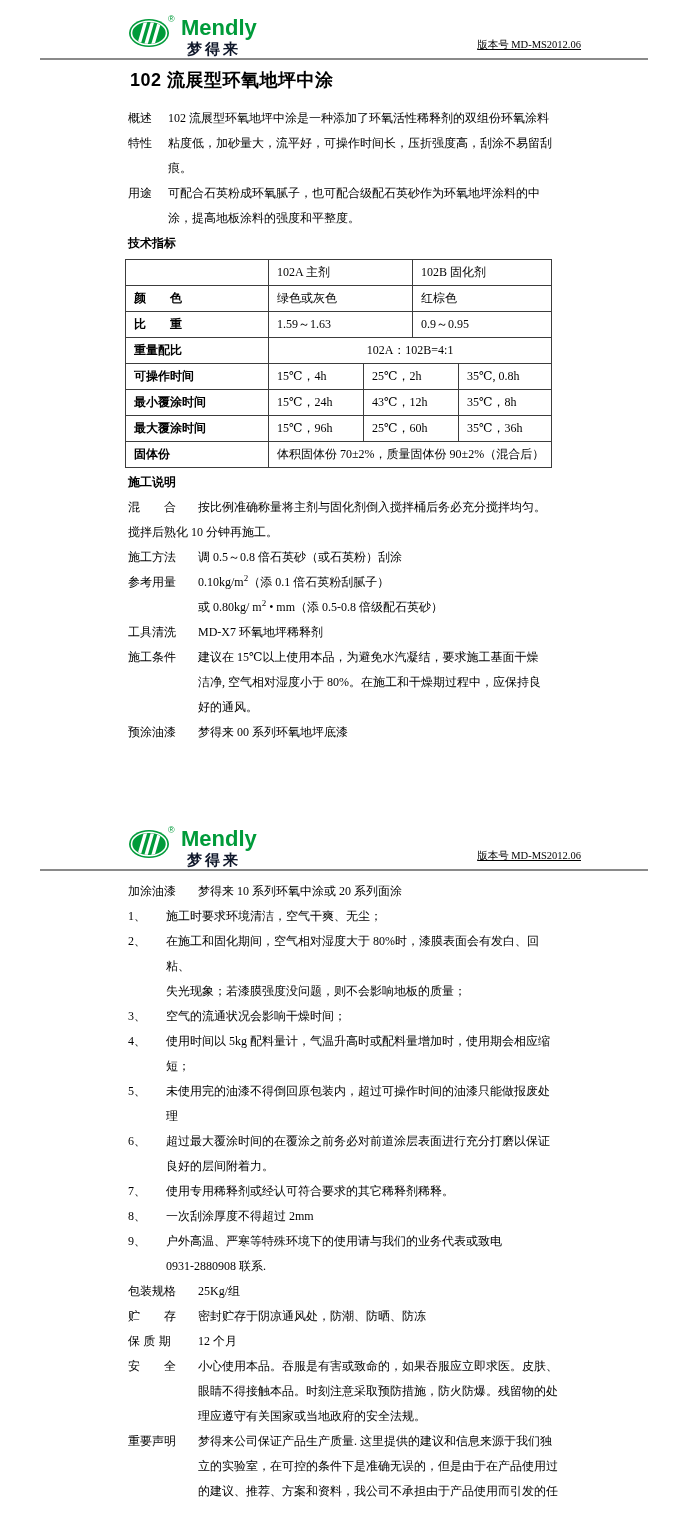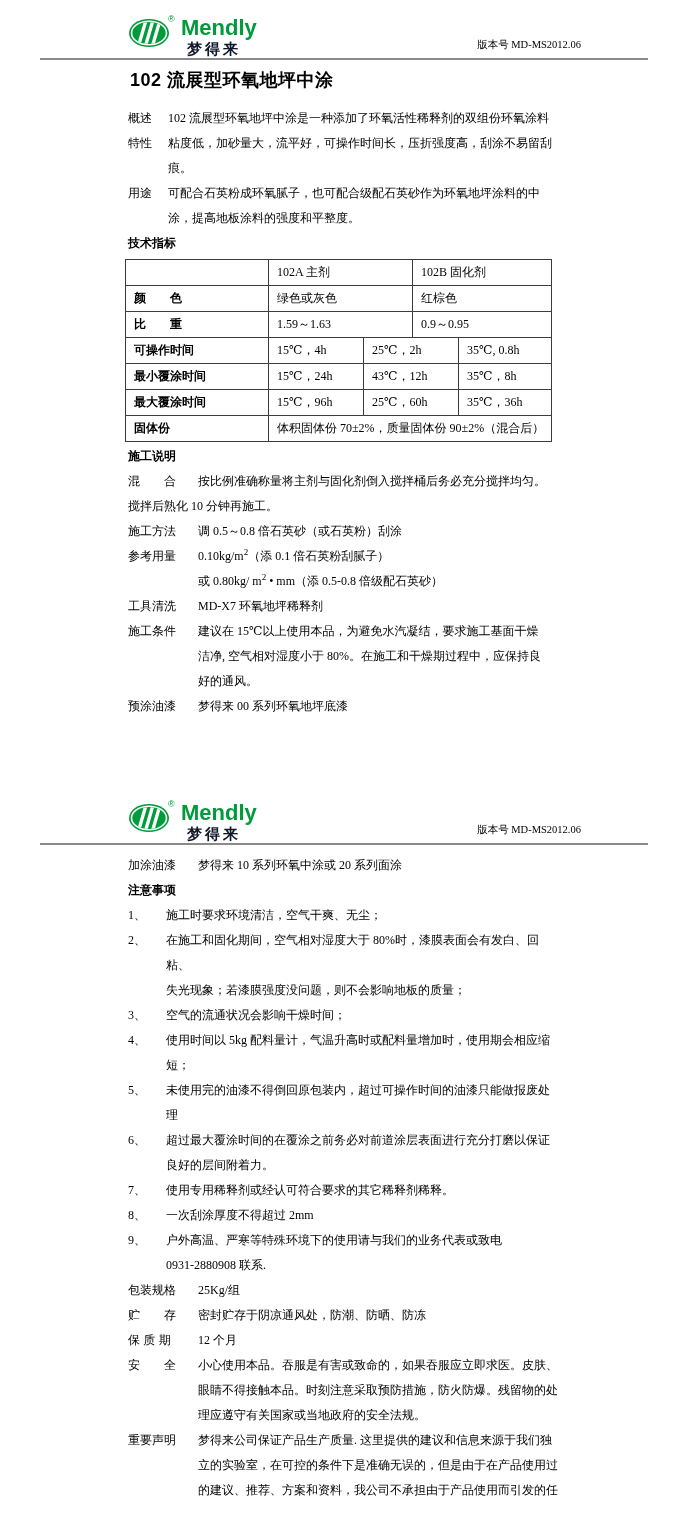--- a/index.html
+++ b/index.html
@@ -23,21 +23,21 @@
   .wordmark{margin-left:7px;display:flex;flex-direction:column;line-height:1;}
   .brand{
     font-family:"Liberation Sans","DejaVu Sans",sans-serif;
     font-weight:bold;font-size:22px;color:#009b3a;letter-spacing:0px;
   }
   .brand-cn{
     font-family:"Liberation Sans","DejaVu Sans",sans-serif;
     font-weight:bold;font-size:15px;color:#0f172a;letter-spacing:3px;margin-top:2px;margin-left:6px;
   }
   .version{
-    font-size:10.5px;white-space:nowrap;padding-bottom:4px;
+    font-size:10.5px;white-space:nowrap;padding-bottom:4px;text-decoration:underline;
   }
   .rule{height:2px;background:#8a8a8a;margin:2px 39px 0 40px;}
   
   .title{
     font-family:"Liberation Sans","DejaVu Sans",sans-serif;
     font-weight:bold;font-size:18px;margin:8px 0 0 130px;letter-spacing:0.5px;
   }
   .heading{
     font-family:Liberation Sans, sans-serif;
     font-weight:bold;
@@ -152,20 +152,24 @@
           <td class="rowlbl">颜　　色</td>
           <td colspan="2">绿色或灰色</td>
           <td colspan="2">红棕色</td>
         </tr>
         <tr>
           <td class="rowlbl">比　　重</td>
           <td colspan="2">1.59～1.63</td>
           <td colspan="2">0.9～0.95</td>
         </tr>
         <tr>
+          <td class="rowlbl">重量配比</td>
+          <td colspan="4" class="center">102A：102B=4:1</td>
+        </tr>
+        <tr>
           <td class="rowlbl">可操作时间</td>
           <td>15℃，4h</td>
           <td colspan="2">25℃，2h</td>
           <td>35℃, 0.8h</td>
         </tr>
         <tr>
           <td class="rowlbl">最小覆涂时间</td>
           <td>15℃，24h</td>
           <td colspan="2">43℃，12h</td>
           <td>35℃，8h</td>
@@ -253,21 +257,20 @@
     </header>
     <div class="rule"></div>
 
     <div class="content content-p2">
 
       <div class="entry wide">
         <span class="lbl">加涂油漆</span>
         <span class="txt">梦得来 10 系列环氧中涂或 20 系列面涂</span>
       </div>
 
-      <div class="heading">注意事项</div>
 
       <div class="note">
         <span class="num">1、</span>
         <div class="ntxt">
           <div>施工时要求环境清洁，空气干爽、无尘；</div>
         </div>
       </div>
       <div class="note">
         <span class="num">2、</span>
         <div class="ntxt">

